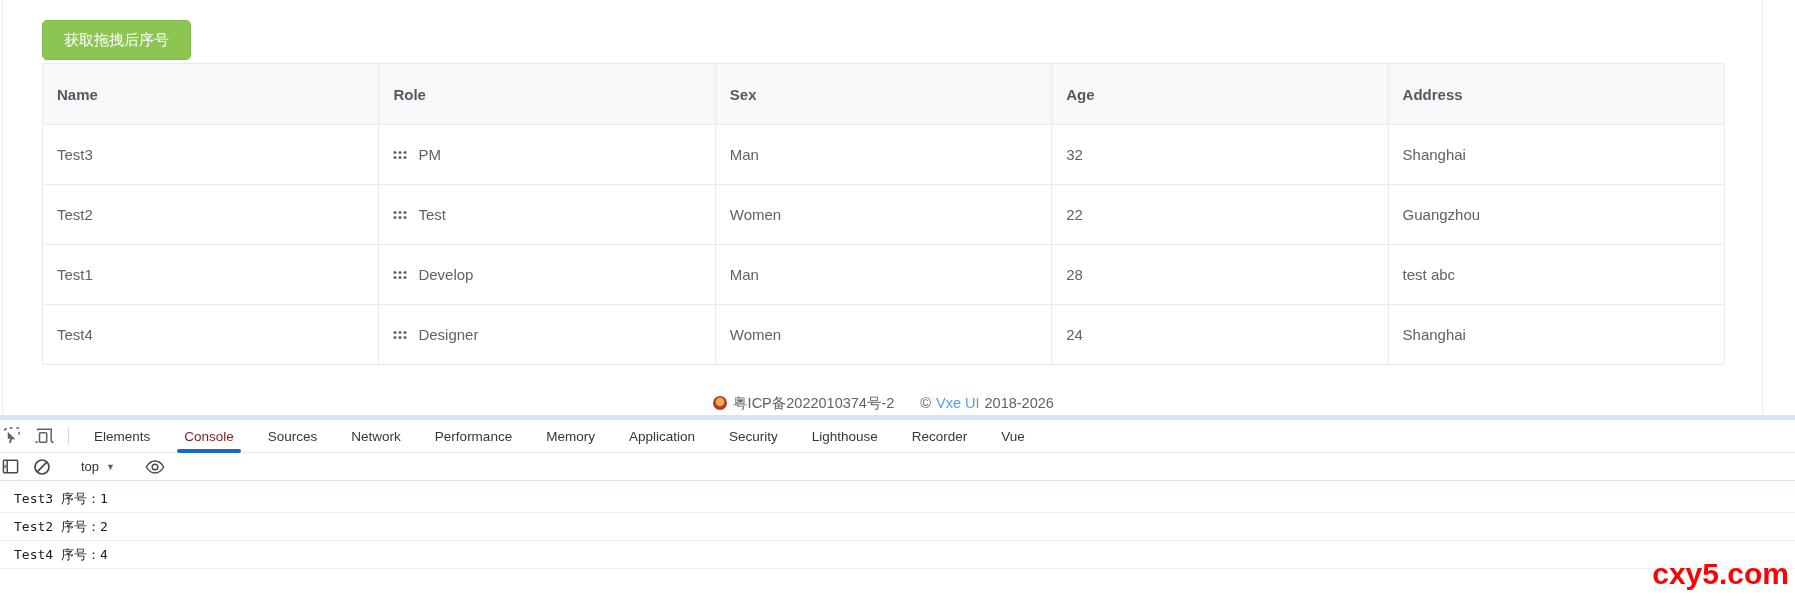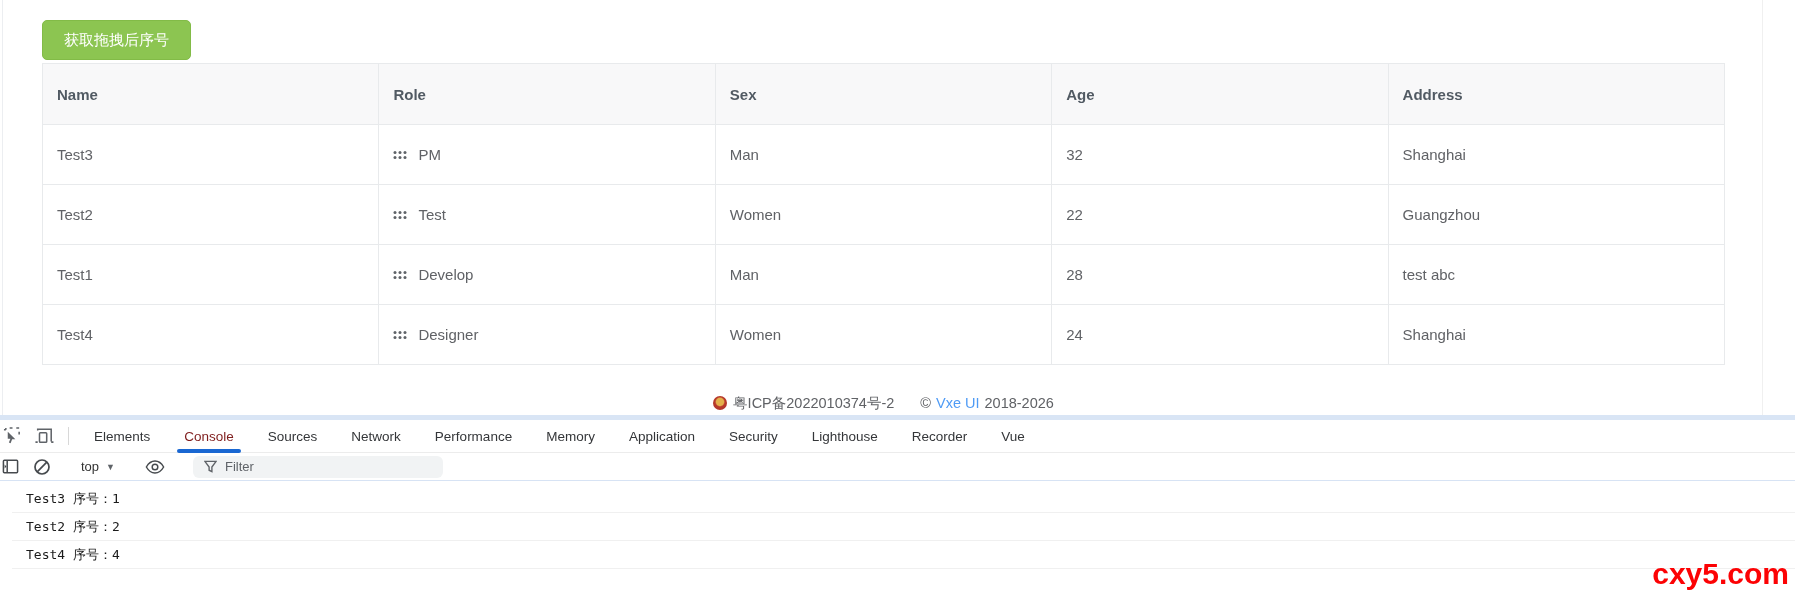--- a/index.html
+++ b/index.html
@@ -69,21 +69,21 @@
   .context-select { display:flex; align-items:center; gap:7px; font-size:13px; color:#333;
                     padding:0 6px; cursor:pointer; }
   .caret-down-icon { font-size:9px; color:#5f6368; }
   .filter-pill { display:flex; align-items:center; gap:8px; background:#f1f3f4;
                  border-radius:6px; height:22px; padding:0 11px; margin-left:4px; width:250px; }
   .filter-input { border:none; outline:none; background:transparent; font-size:13px;
                   color:#333; width:190px; font-family:"Liberation Sans", sans-serif; }
   .filter-input::placeholder { color:#5f6368; opacity:1; }
 
   .console-logs { padding-top:4px; font-family:"DejaVu Sans Mono","Liberation Mono",monospace;
-                  font-size:13px; color:#1b1b1b;padding-left:12px; }
+                  font-size:13px; color:#1b1b1b; }
   .console-row { height:28px; line-height:28px; padding-left:14px;
                  border-bottom:1px solid #f0f0f0; white-space:pre; }
 
   .watermark { position:absolute; right:6px; bottom:19px; font-size:30px; font-weight:800;
                color:#fc0204; font-family:"Liberation Sans", sans-serif; letter-spacing:0; }
 </style>
 </head>
 <body>
 
 <div class="page-left-line"></div>
@@ -259,26 +259,20 @@
       <span class="caret-down-icon">▼</span>
     </span>
     <span class="vr"></span>
     <span class="ct-btn">
       <svg width="20" height="16" viewBox="0 0 22 16" fill="none" stroke="#464a4e" stroke-width="1.6">
         <path d="M1.5 8 C4.5 2.8 8 1.5 11 1.5 C14 1.5 17.5 2.8 20.5 8 C17.5 13.2 14 14.5 11 14.5 C8 14.5 4.5 13.2 1.5 8 Z"></path>
         <circle cx="11" cy="8" r="3.1"></circle>
       </svg>
     </span>
     <span class="vr"></span>
-    <span class="filter-pill">
-      <svg width="13" height="13" viewBox="0 0 14 14">
-        <path d="M1 1.5 L13 1.5 L8.5 7.5 L8.5 12.5 L5.5 11 L5.5 7.5 Z" fill="none" stroke="#5f6368" stroke-width="1.5"></path>
-      </svg>
-      <input class="filter-input" placeholder="Filter" style="">
-    </span>
   </div>
 
   <div class="console-logs">
     <div class="console-row">Test3 序号：1</div>
     <div class="console-row">Test2 序号：2</div>
     <div class="console-row">Test4 序号：4</div>
   </div>
 </div>
 
 <div class="watermark">cxy5.com</div>

